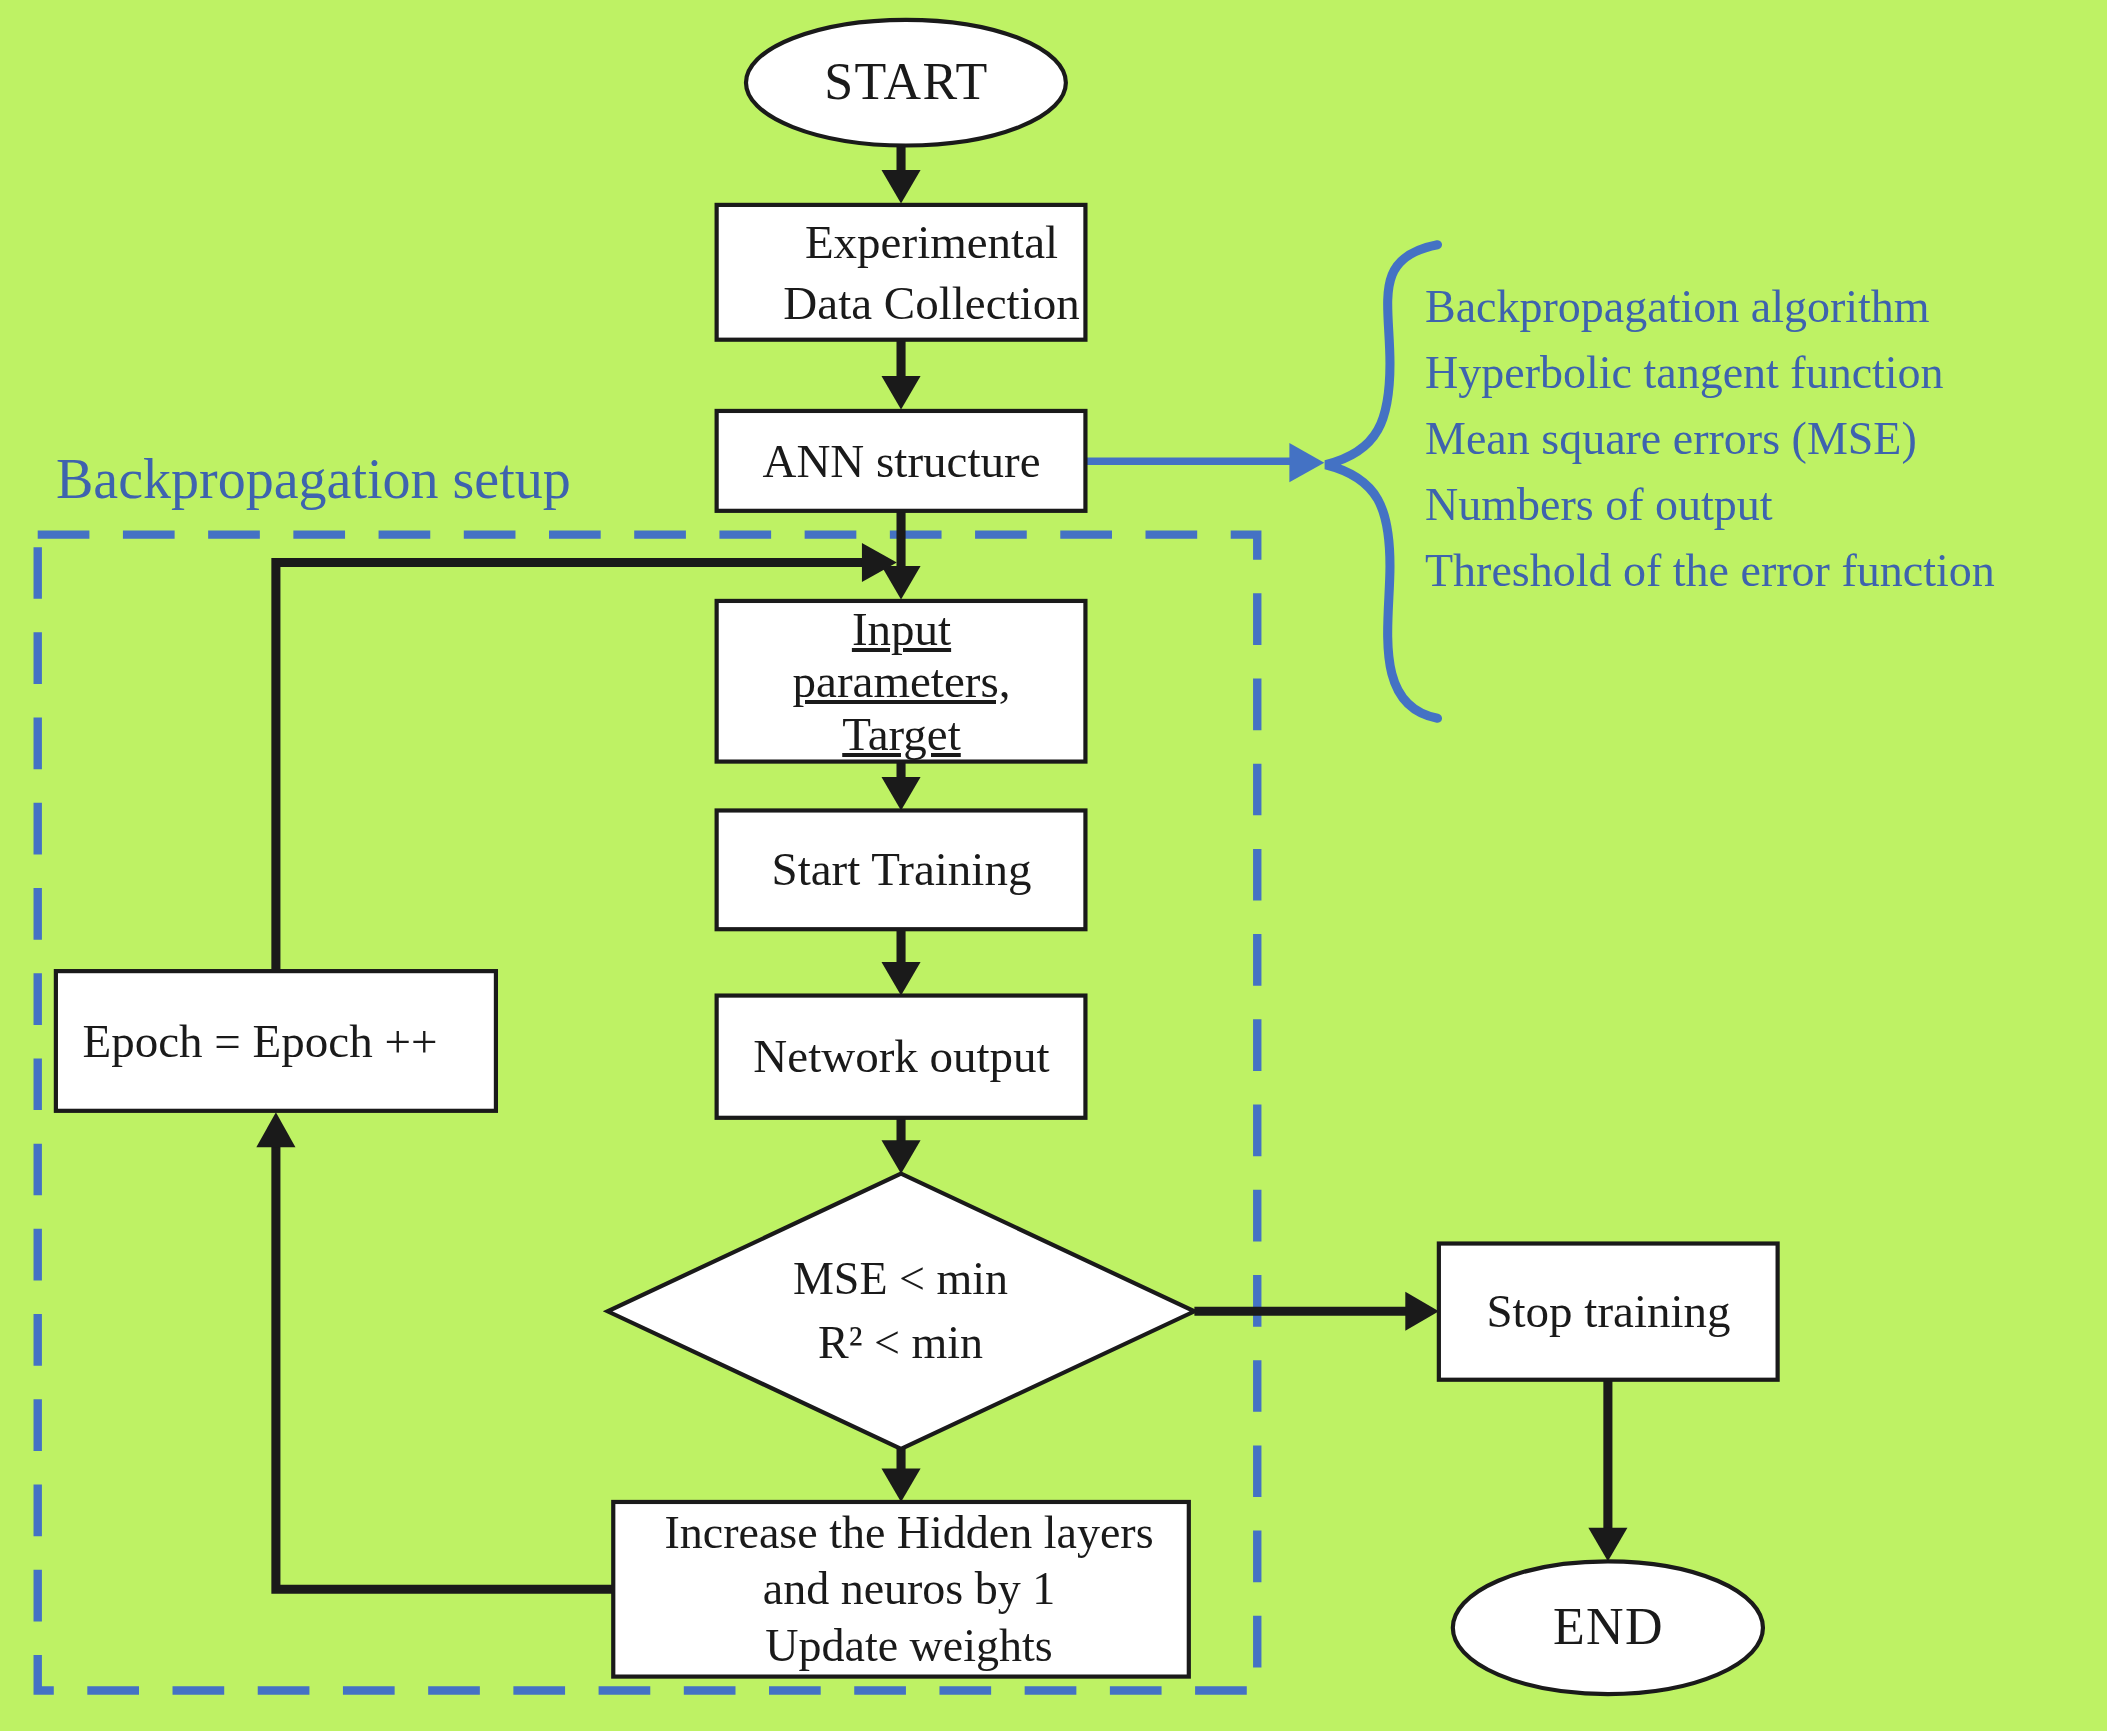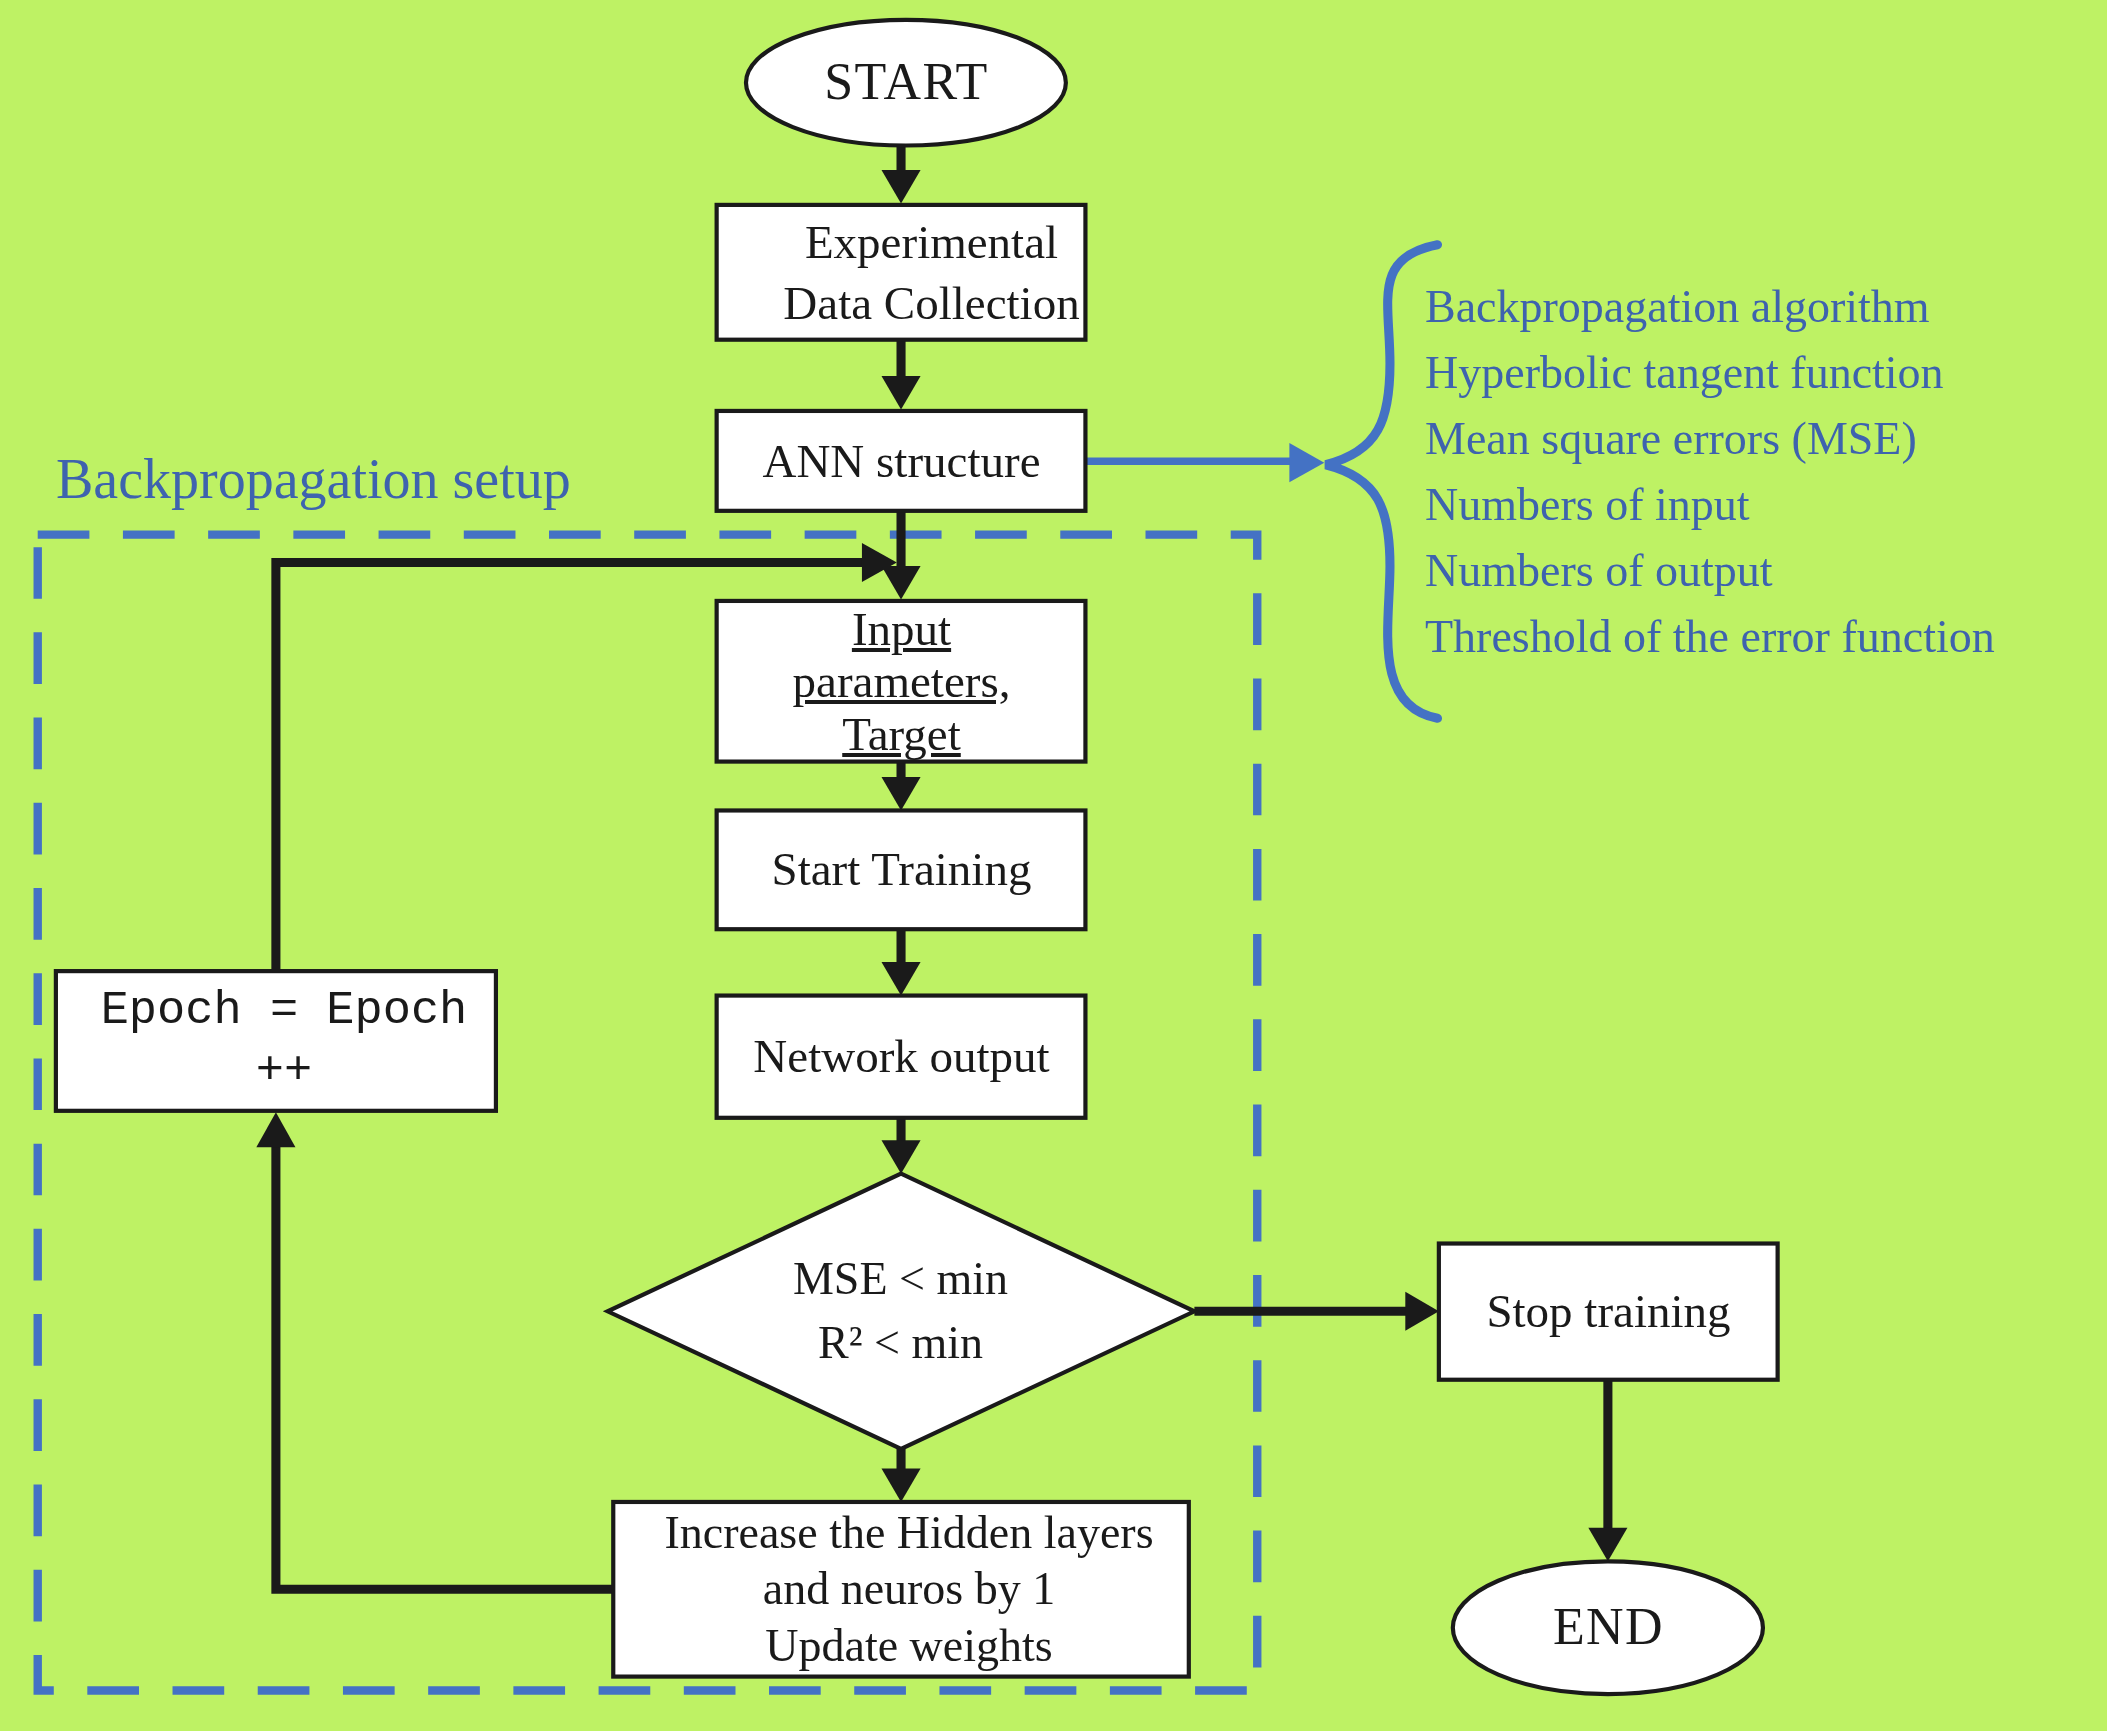--- a/index.html
+++ b/index.html
@@ -116,31 +116,30 @@
 
   <div class="node-label f68" style="left:717px;top:995px;width:369px;height:122px;">Network output</div>
 
   <div class="node-label f66" style="left:691px;top:1227px;width:419px;height:168px;">MSE &lt; min
 R² &lt; min</div>
 
   <div class="node-label f66" style="left:613px;top:1502px;width:576px;height:175px;line-height:1.22;padding-left:8px;">Increase the Hidden layers
 and  neuros by 1
 Update weights</div>
 
-  <div class="node-label f68" style="left:64px;top:971px;width:440px;height:140px;font-family:Liberation Mono, monospace;">Epoch = Epoch ++</div>
+  <div class="node-label f68" style="left:40px;top:971px;width:440px;height:140px;">Epoch = Epoch ++</div>
 
   <div class="node-label f68" style="left:1439px;top:1243px;width:339px;height:136px;">Stop training</div>
 
   <div class="node-label f74" style="left:1453px;top:1562px;width:311px;height:130px;">END</div>
 
   <div class="blue-label" style="left:56px;top:447px;">Backpropagation setup</div>
 
   <div class="notes">
     <div>Backpropagation algorithm</div>
     <div>Hyperbolic tangent function</div>
     <div>Mean square errors (MSE)</div>
-    <div>Numbers of input</div>
     <div>Numbers of output</div>
     <div>Threshold of the error function</div>
   </div>
 
 </div>
 
 
 </body></html>

